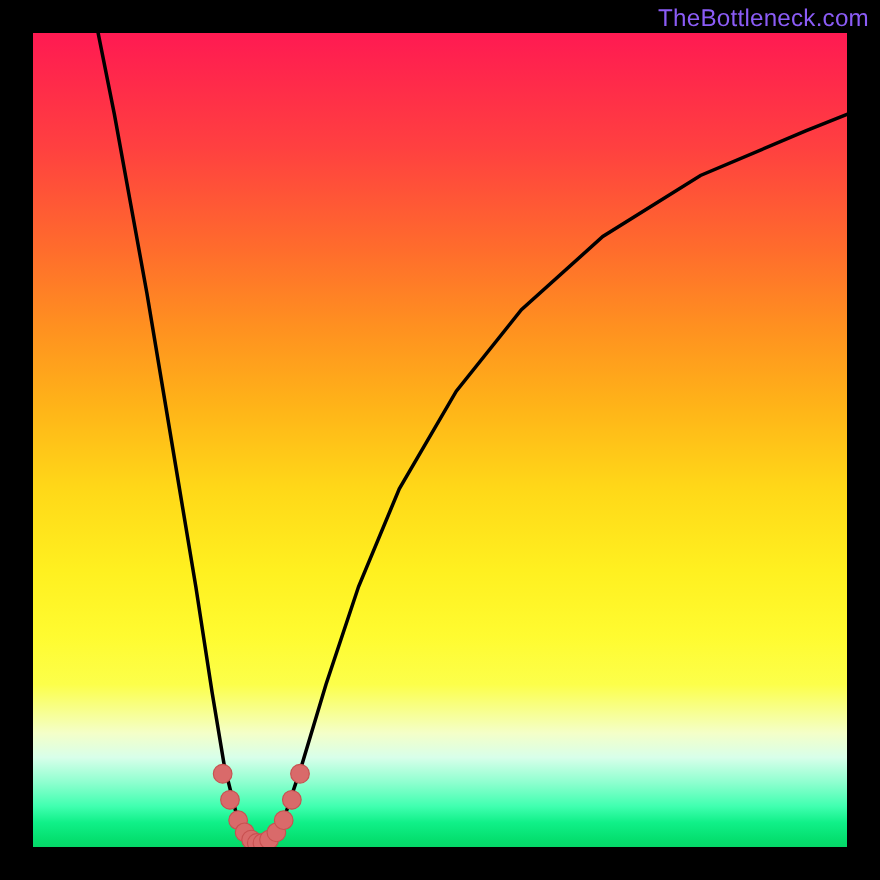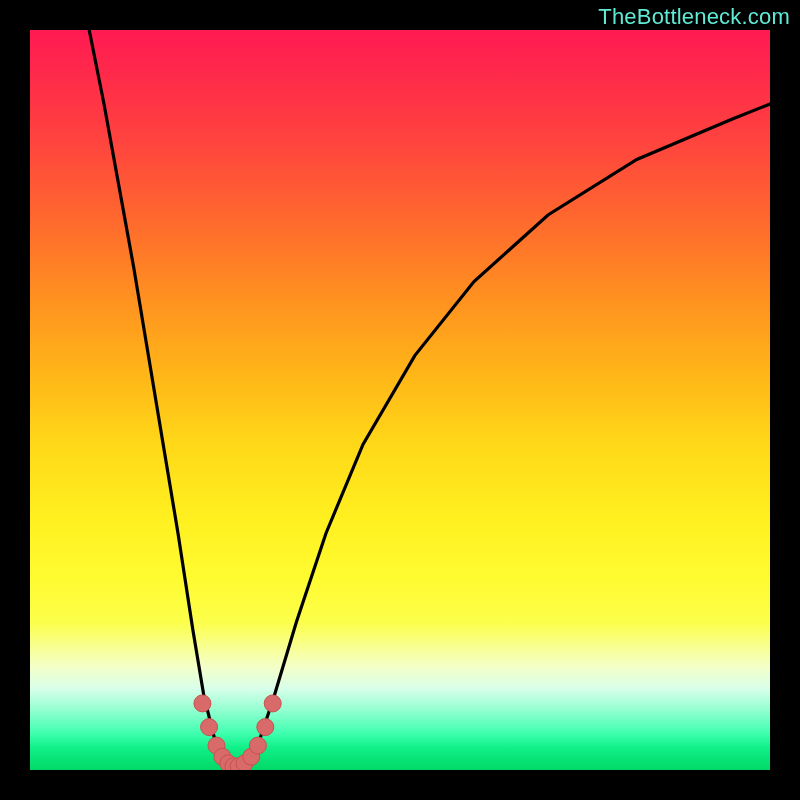--- a/index.html
+++ b/index.html
@@ -54,21 +54,21 @@
   svg.curves {
     position: absolute;
     inset: 0;
     width: 740px;
     height: 740px;
   }
   .watermark {
     position: absolute;
     top: 4px;
     right: 10px;
-    color: #5eead4;
+    color: #8b5cf6;
     font-size: 22px;
     font-weight: 500;
     letter-spacing: 0.2px;
   }
 </style>
 </head>
 <body>
 
 <div class="frame">
   <div class="plot">

